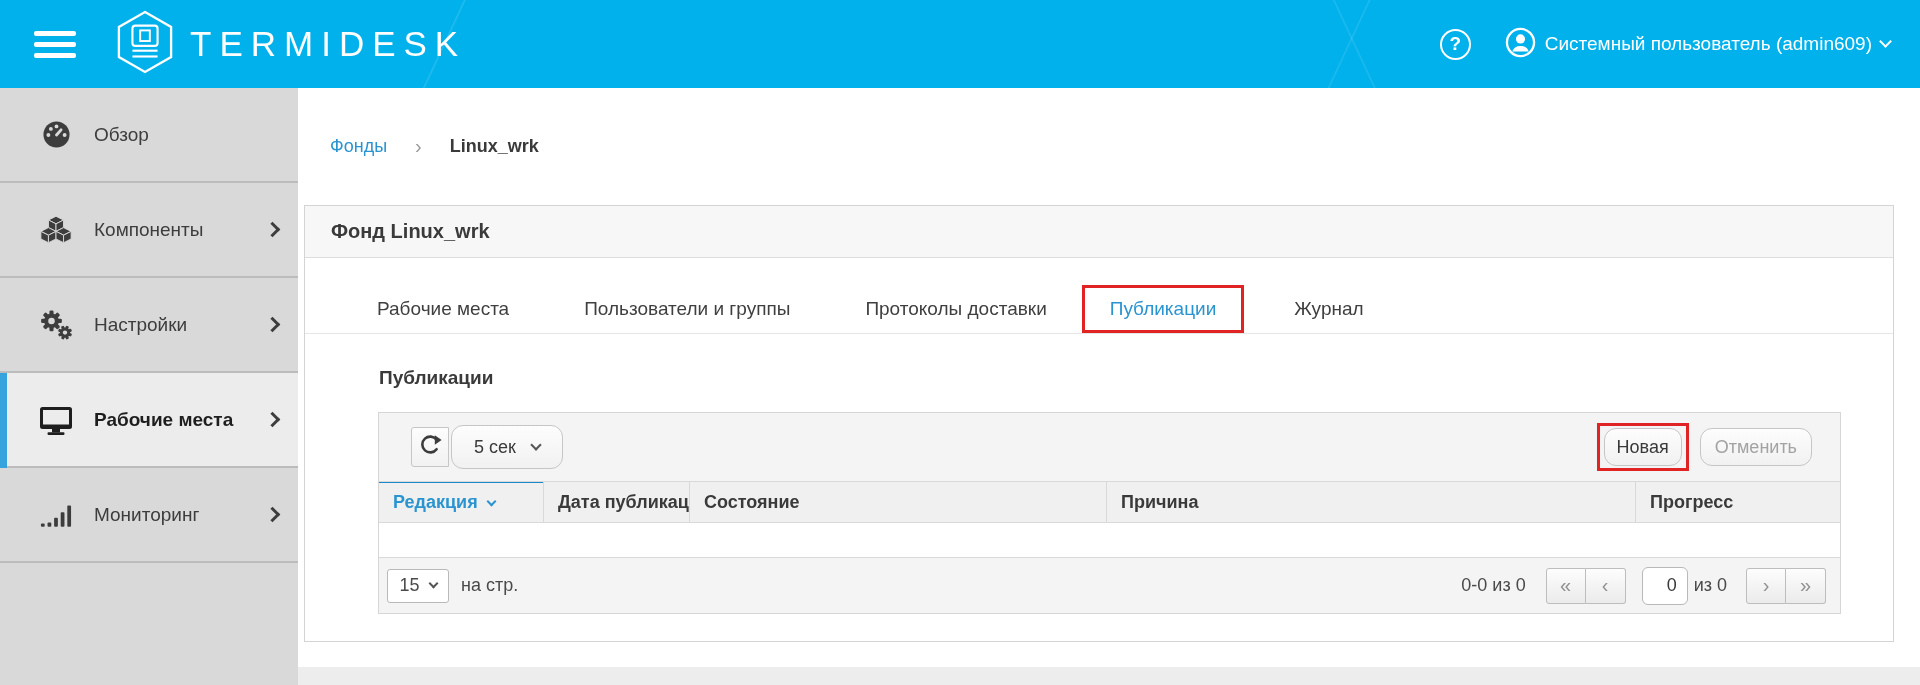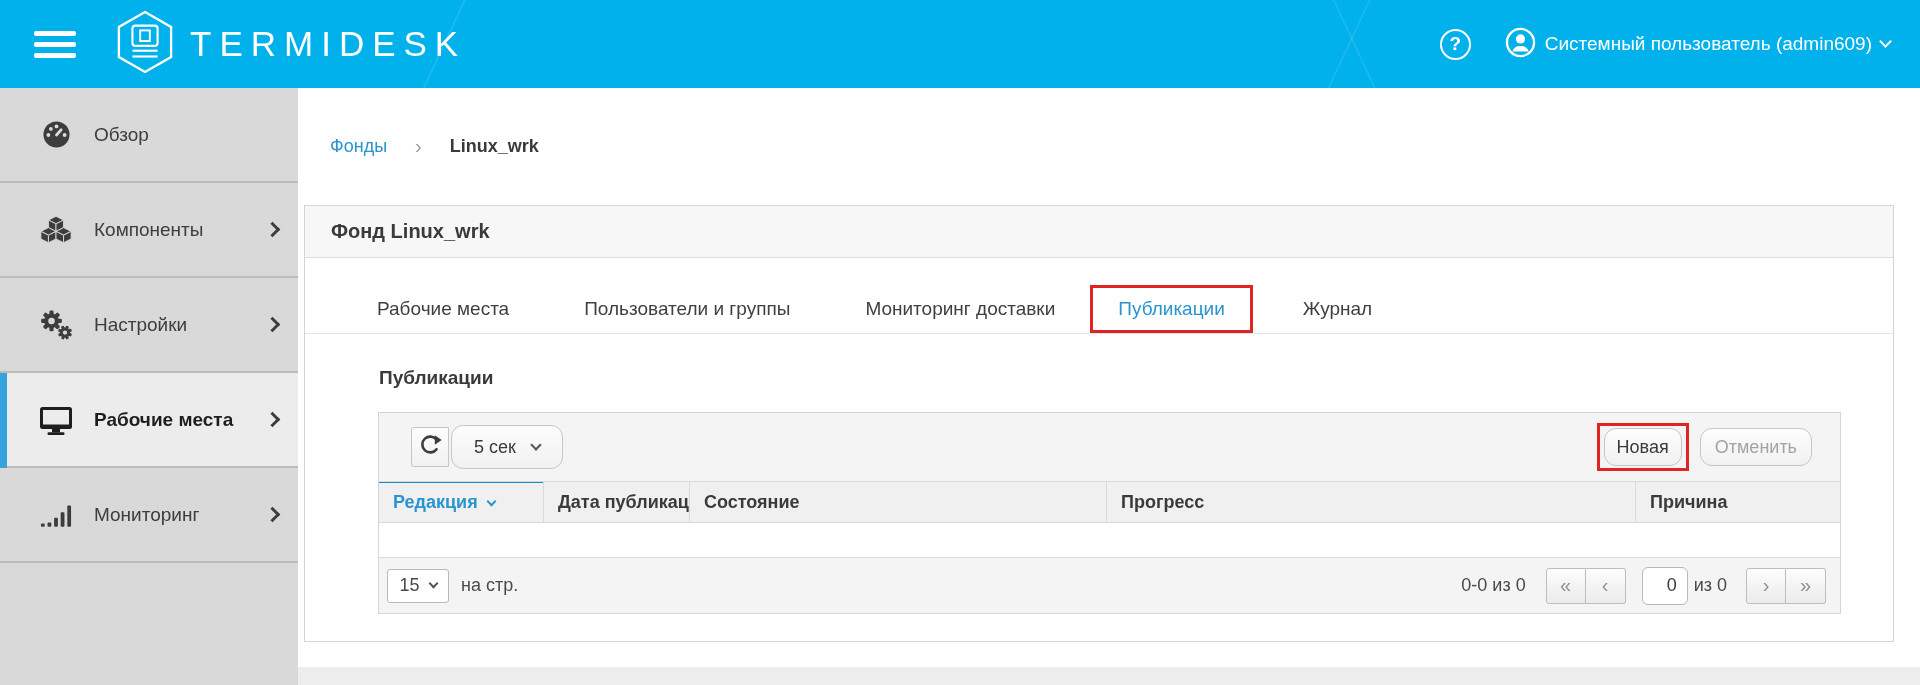--- a/index.html
+++ b/index.html
@@ -291,21 +291,21 @@
         <span class="crumb-sep">›</span>
         <span class="crumb-current">Linux_wrk</span>
       </div>
 
       <div class="card">
         <div class="card-header">Фонд Linux_wrk</div>
 
         <div class="tabs">
           <div class="tab">Рабочие места</div>
           <div class="tab">Пользователи и группы</div>
-          <div class="tab">Мониторинг доставки</div>
+          <div class="tab">Протоколы доставки</div>
           <div class="tab-redbox">
             <span class="tab active">Публикации</span>
           </div>
           <div class="tab">Журнал</div>
         </div>
 
         <div class="section-title">Публикации</div>
 
         <div class="panel">
           <div class="toolbar">
@@ -328,22 +328,22 @@
               <div class="btn btn-cancel">Отменить</div>
             </div>
           </div>
 
           <div class="thead">
             <div class="th sorted">
               <span>Редакция</span><span class="sort-caret"></span>
             </div>
             <div class="th">Дата публикации</div>
             <div class="th">Состояние</div>
+            <div class="th">Причина</div>
             <div class="th">Прогресс</div>
-            <div class="th">Причина</div>
           </div>
 
           <div class="tbody-empty"></div>
 
           <div class="pagination">
             <div class="pg-size">
               <span>15</span>
               <span class="caret-dark"></span>
             </div>
             <span class="per-page">на стр.</span>

